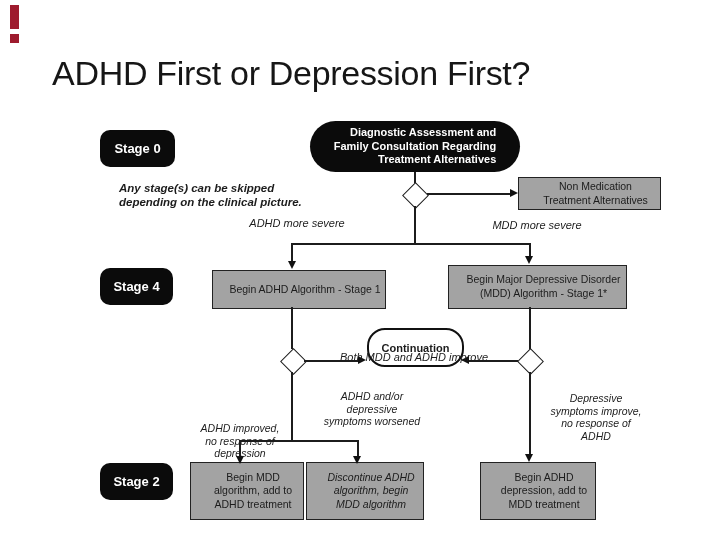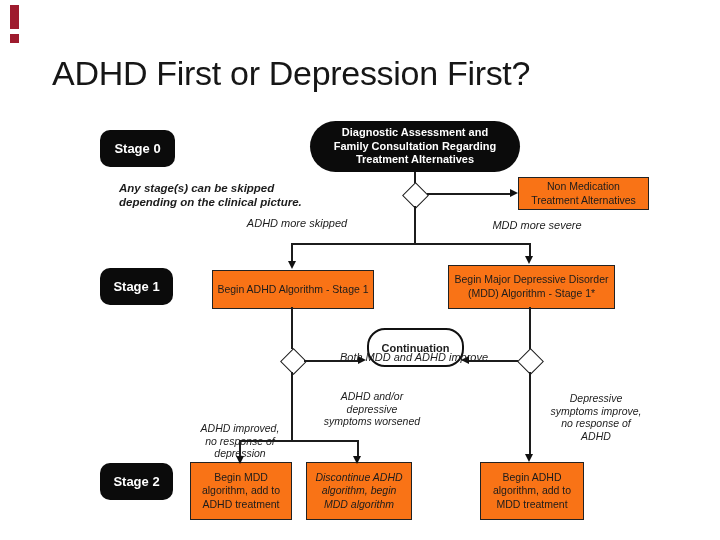--- a/index.html
+++ b/index.html
@@ -9,23 +9,23 @@
   .accent-bar{position:absolute;left:10px;top:5px;width:9px;height:24px;background:#9e1b2e;}
   .accent-square{position:absolute;left:10px;top:34px;width:9px;height:9px;background:#9e1b2e;}
   .title{position:absolute;left:52px;top:54px;width:620px;font-size:34px;font-weight:300;
          letter-spacing:-0.3px;color:#161616;}
   .citation{position:absolute;right:8px;top:515px;font-size:12px;color:#b01e28;text-align:right;}
   
   .pill{position:absolute;background:#0b0b0b;color:#fff;font-weight:bold;font-size:13px;
         border-radius:10px;display:flex;align-items:center;justify-content:center;}
   .oval{position:absolute;background:#0b0b0b;color:#fff;font-weight:bold;font-size:11px;
         border-radius:26px;display:flex;align-items:center;justify-content:center;
-        text-align:center;line-height:1.25;}
-  .wbox{position:absolute;background:#f97316;border:1.5px solid #222;font-size:10.5px;
-        display:flex;align-items:center;justify-content:center;text-align:center;line-height:1.3;}
+        text-align:right;line-height:1.25;}
+  .wbox{position:absolute;background:#a3a3a3;border:1.5px solid #222;font-size:10.5px;
+        display:flex;align-items:center;justify-content:center;text-align:center;line-height:1.3;padding-left:12px;}
   .stadium{position:absolute;background:#fff;border:2px solid #111;border-radius:18px;
         font-weight:bold;font-size:11px;display:flex;align-items:center;justify-content:center;}
   .diamond{position:absolute;width:17px;height:17px;background:#fff;border:1.6px solid #1c1c1c;
         transform:rotate(45deg);}
   .vline{position:absolute;width:1.5px;background:#1c1c1c;}
   .hline{position:absolute;height:1.5px;background:#1c1c1c;}
   .arr-d{position:absolute;width:0;height:0;border-left:4.5px solid transparent;
         border-right:4.5px solid transparent;border-top:8px solid #111;}
   .arr-r{position:absolute;width:0;height:0;border-top:4.5px solid transparent;
         border-bottom:4.5px solid transparent;border-left:8px solid #111;}
@@ -76,21 +76,21 @@
 <body>
 
 <div class="slide">
   <div class="accent-bar"></div>
   <div class="accent-square"></div>
   <div class="title">ADHD First or Depression First?</div>
 
   <div>
 
     <div class="pill" id="stage0">Stage 0</div>
-    <div class="pill" id="stage1">Stage 1</div>
+    <div class="pill" id="stage1">Stage 4</div>
     <div class="pill" id="stage2">Stage 2</div>
 
     <div class="note ml">Any stage(s) can be skipped
 depending on the clinical picture.</div>
 
     <div class="oval ml" id="assessment">Diagnostic Assessment and
 Family Consultation Regarding
 Treatment Alternatives</div>
     <div class="wbox ml" id="nonmed">Non Medication
 Treatment Alternatives</div>
@@ -98,21 +98,21 @@
     <div class="wbox ml" id="mddalgo">Begin Major Depressive Disorder
 (MDD) Algorithm - Stage 1*</div>
     <div class="stadium" id="continuation">Continuation</div>
     <div class="wbox ml" id="s2b1">Begin MDD
 algorithm, add to
 ADHD treatment</div>
     <div class="wbox ml" id="s2b2">Discontinue ADHD
 algorithm, begin
 MDD algorithm</div>
     <div class="wbox ml" id="s2b3">Begin ADHD
-algorithm, add to
+depression, add to
 MDD treatment</div>
 
     <div class="diamond" id="d1"></div>
     <div class="diamond" id="d2"></div>
     <div class="diamond" id="d3"></div>
 
     <div class="vline" id="l-oval-d1"></div>
     <div class="vline" id="l-d1-t"></div>
     <div class="hline" id="t-top"></div>
     <div class="vline" id="stub-l"></div>
@@ -129,21 +129,21 @@
     <div class="arr-l" id="arr-cont-r"></div>
     <div class="vline" id="l-d2-down"></div>
     <div class="hline" id="t-bot"></div>
     <div class="vline" id="stub-b1"></div>
     <div class="arr-d" id="arr-b1"></div>
     <div class="vline" id="stub-b2"></div>
     <div class="arr-d" id="arr-b2"></div>
     <div class="vline" id="l-d3-down"></div>
     <div class="arr-d" id="arr-b3"></div>
 
-    <div class="lbl" id="lbl-adhd-sev">ADHD more skipped</div>
+    <div class="lbl" id="lbl-adhd-sev">ADHD more severe</div>
     <div class="lbl" id="lbl-mdd-sev">MDD more severe</div>
     <div class="lbl" id="lbl-both">Both MDD and ADHD improve</div>
     <div class="lbl ml" id="lbl-improved">ADHD improved,
 no response of
 depression</div>
     <div class="lbl ml" id="lbl-worsened">ADHD and/or
 depressive
 symptoms worsened</div>
     <div class="lbl ml" id="lbl-depimprove">Depressive
 symptoms improve,

